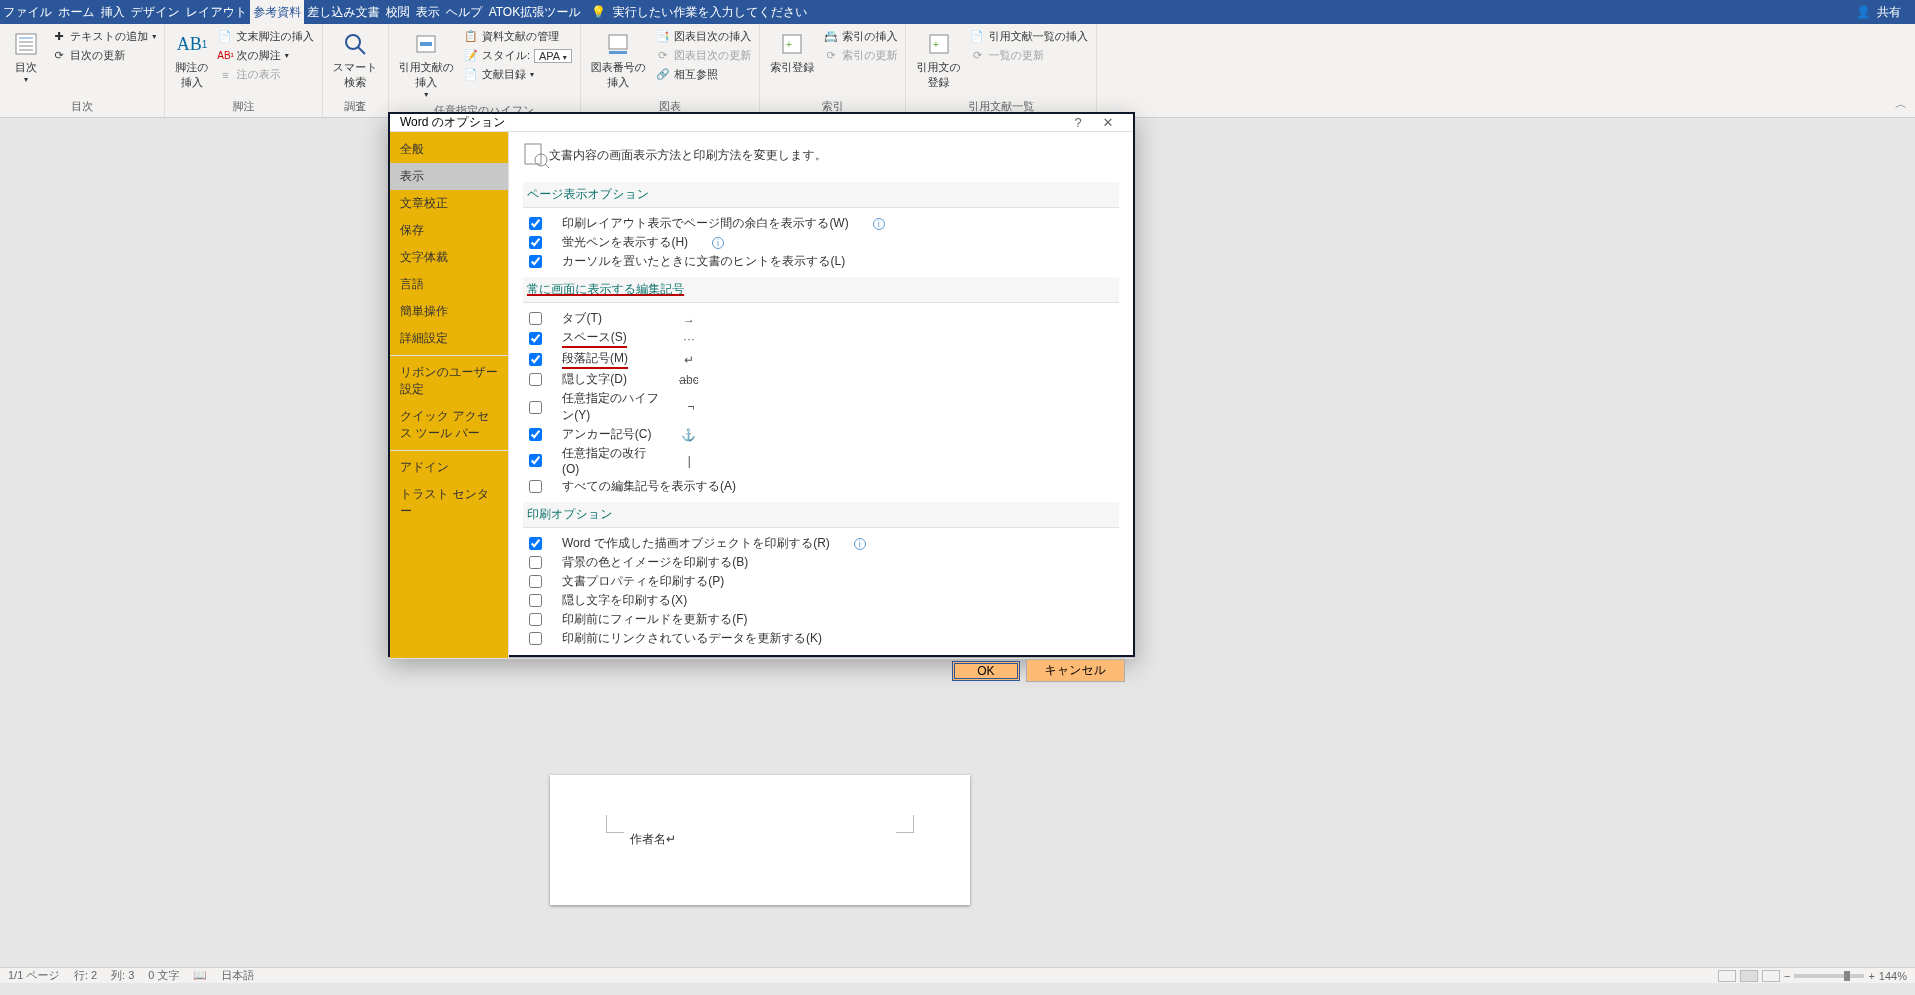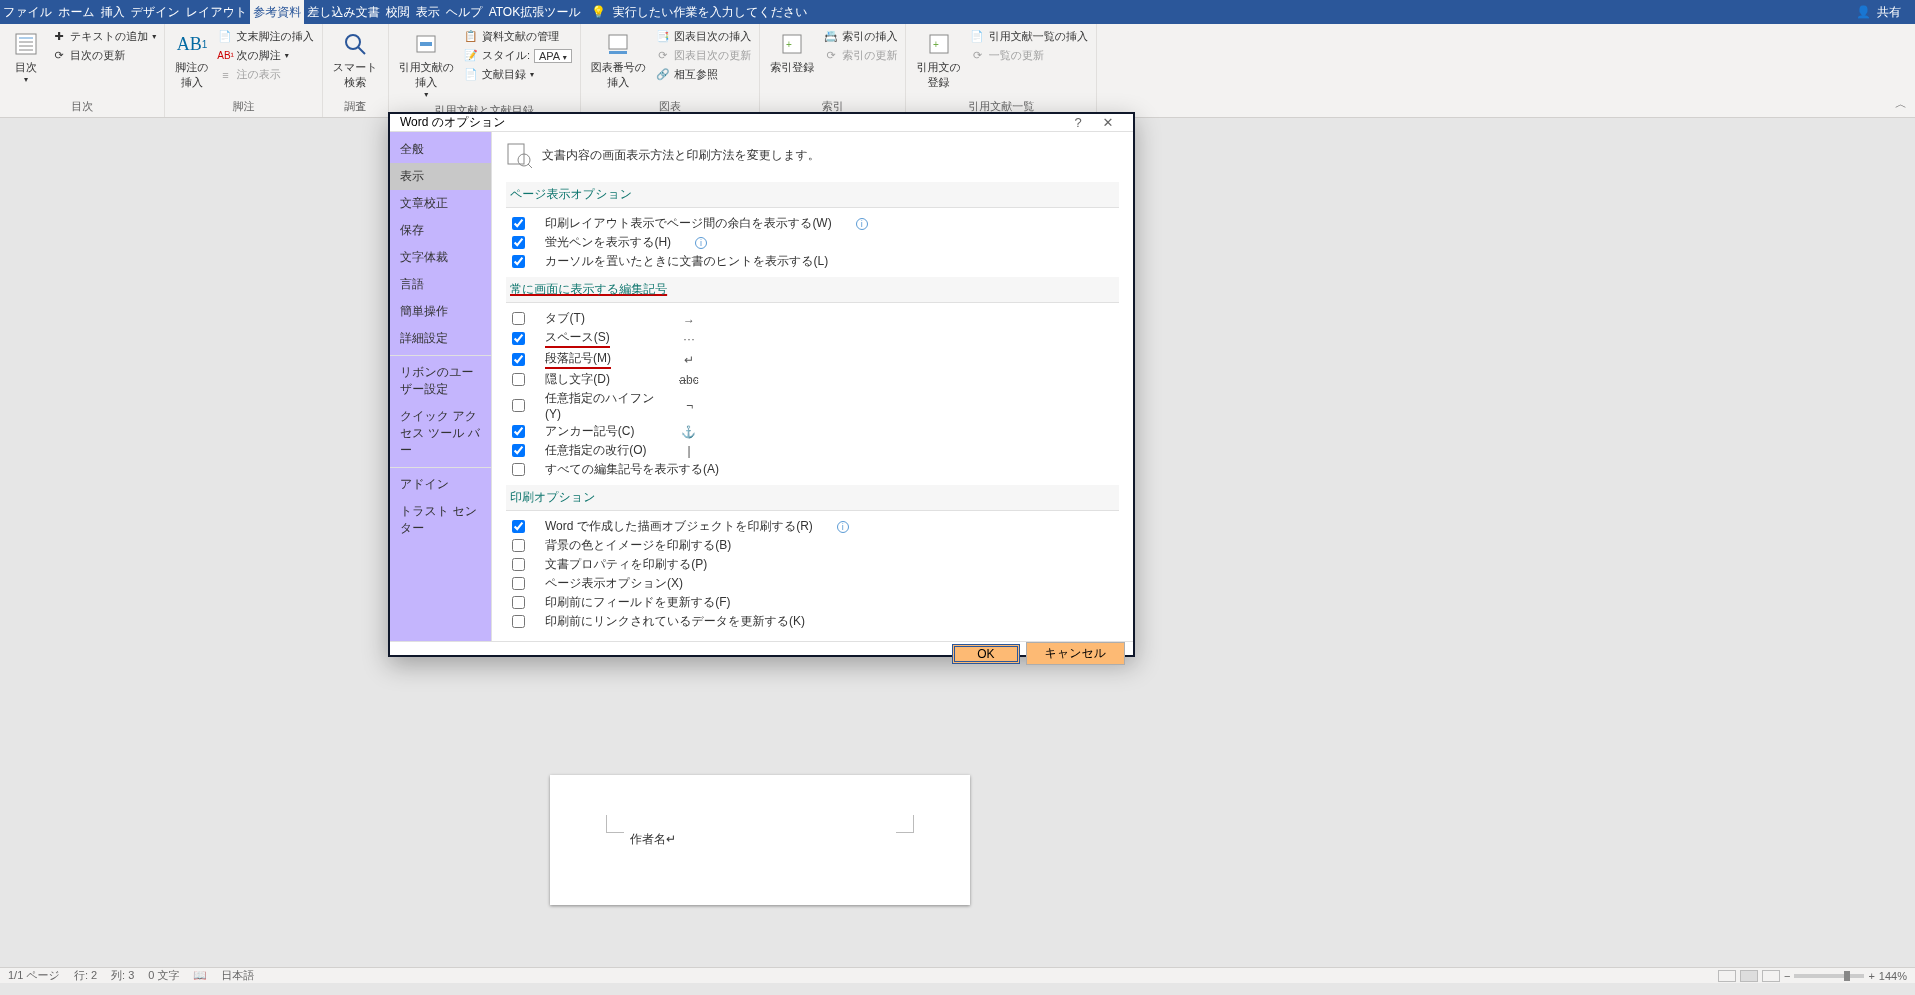--- a/index.html
+++ b/index.html
@@ -24,26 +24,26 @@
 .page { position: absolute; left: 550px; top: 657px; width: 420px; height: 130px; background: #fff; box-shadow: 0 1px 3px rgba(0,0,0,.4); }
 .page .corner { position: absolute; width: 18px; height: 18px; }
 .page .corner.tl { left: 56px; top: 40px; border-left: 1px solid #bbb; border-bottom: 1px solid #bbb; }
 .page .corner.tr { right: 56px; top: 40px; border-right: 1px solid #bbb; border-bottom: 1px solid #bbb;}
 .page .authorline { position: absolute; left: 80px; top: 56px; font-size: 12px; color: #333; }
 .dialog { position: absolute; left: 388px; top: 112px; width: 747px; height: 545px; background: #fff; border: 2px solid #0f172a; box-shadow: 0 8px 24px rgba(0,0,0,.3); display: flex; flex-direction: column; }
 .dlg-title { height: 30px; display: flex; align-items: center; padding: 0 10px; font-size: 12px; border-bottom: 1px solid #e0e0e0; }
 .dlg-title .spacer { flex: 1; }
 .dlg-title .hicon { width: 30px; text-align: center; color: #666; font-size: 13px;}
 .dlg-body { flex: 1; display: flex; }
-.dlg-nav { width: 102px; border-right: 1px solid #e0e0e0; background: #c4b5fd; font-size: 12px; padding: 4px 0; }
+.dlg-nav { width: 119px; border-right: 1px solid #e0e0e0; background: #eab308; font-size: 12px; padding: 4px 0; }
 .dlg-nav .item { padding: 5px 10px; color: #333; }
 .dlg-nav .item.sel { background: #c8c8c8; }
 .dlg-nav .sep { border-top: 1px solid #e0e0e0; margin: 3px 0; }
 .dlg-content { flex: 1; padding: 10px 14px; font-size: 12px; color: #333; overflow: hidden; }
-.dlg-head { display: flex; align-items: center; gap: 10px; margin-bottom: 14px; }
+.dlg-head { display: flex; align-items: center; margin-bottom: 14px; }
 .dlg-head .bigico { width: 26px; height: 26px; display: inline-flex; align-items: center; justify-content: center; }
 .section-title { color: #0f766e; padding: 4px 0; margin: 6px 0 6px 0; border-bottom: 1px solid #e0e0e0; background: #f6f6f6; padding-left: 4px; font-size: 12px; }
 .section-title.red { text-decoration: underline; text-decoration-color: #c00000; text-decoration-thickness: 2px; }
 .optrow { display: flex; align-items: center; gap: 20px; padding: 1px 0 1px 6px; }
 .optrow input[type=checkbox] { width: 13px; height: 13px; }
 .optrow .sym { width: 20px; text-align: center; color: #555; margin-left: auto; margin-right: 420px;}
 .optrow.redline .lbl { border-bottom: 2px solid #c00000; padding-bottom: 0px;}
 .info { width: 12px; height: 12px; border: 1px solid #5b9bd5; border-radius: 50%; color: #5b9bd5; font-size: 9px; display: inline-flex; align-items: center; justify-content: center; margin-left: 4px;}
 .dlg-footer { height: 32px; border-top: 1px solid #e0e0e0; display: flex; align-items: center; justify-content: flex-end; padding: 0 8px; gap: 6px; }
 .dlg-footer button { font-size: 12px; padding: 2px 18px; background: #fdba74; border: 1px solid #adadad; }
@@ -175,21 +175,21 @@
             <span>スタイル:</span> 
             <span style="border:1px solid #aaa;padding:0 4px;background:#fff;"><span>APA</span> <span style="font-size:8px;">▾</span></span>
           </div>
         <div class="rsmall">
             <span class="mini">📄</span>
             <span>文献目録</span>
             <span style="font-size:8px;">▾</span>
           </div>
       </div>
     </div>
-    <div class="rgroup-label">引用文献と文献目録</div>
+    <div class="rgroup-label">任意指定のハイフン</div>
   </div>
 
   <div class="rgroup">
     <div class="rgroup-body">
       <div class="rbtn">
         <div class="ico">
             <svg width="24" height="24">
               <rect x="3" y="3" width="18" height="14" fill="#fff" stroke="#888"></rect>
               <rect x="3" y="19" width="18" height="3" fill="#5b9bd5"></rect>
             </svg>
@@ -378,21 +378,21 @@
       <div class="optrow">
           <input type="checkbox" style="">
           <span class="lbl">背景の色とイメージを印刷する(B)</span>
         </div>
       <div class="optrow">
           <input type="checkbox" style="">
           <span class="lbl">文書プロパティを印刷する(P)</span>
         </div>
       <div class="optrow">
           <input type="checkbox" style="">
-          <span class="lbl">ページ表示オプション(X)</span>
+          <span class="lbl">隠し文字を印刷する(X)</span>
         </div>
       <div class="optrow">
           <input type="checkbox" style="">
           <span class="lbl">印刷前にフィールドを更新する(F)</span>
         </div>
       <div class="optrow">
           <input type="checkbox" style="">
           <span class="lbl">印刷前にリンクされているデータを更新する(K)</span>
         </div>
     </div>

